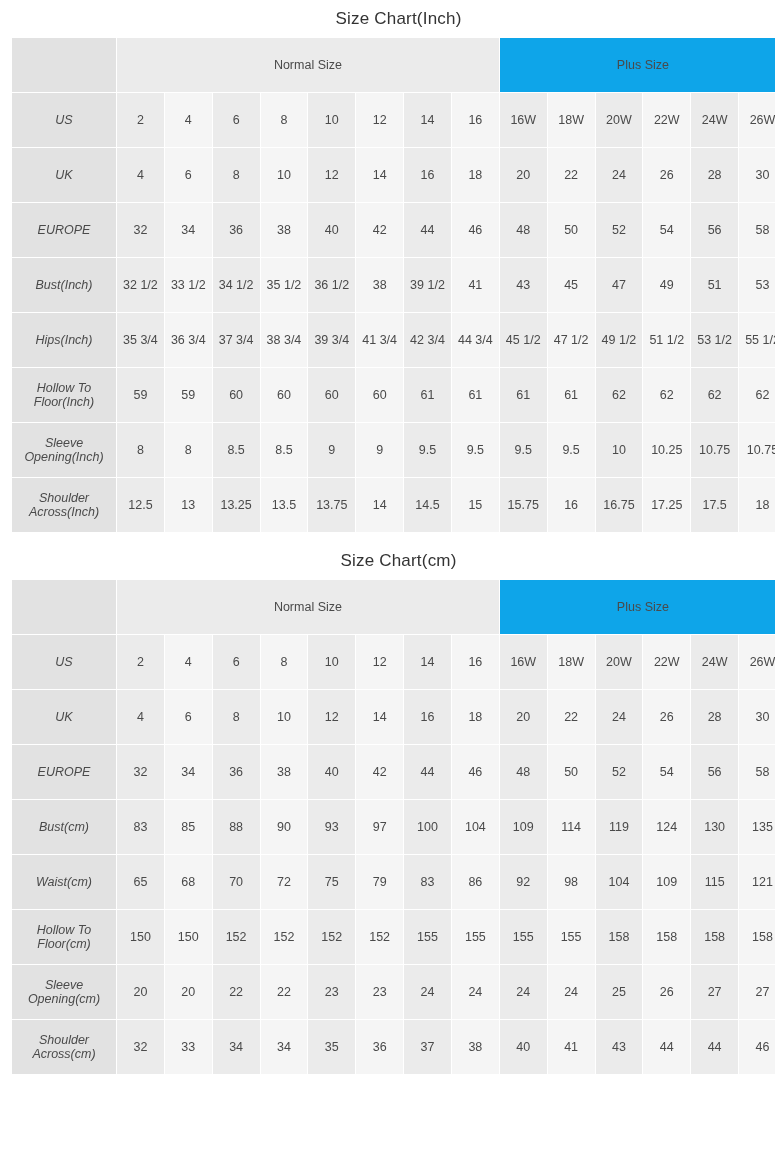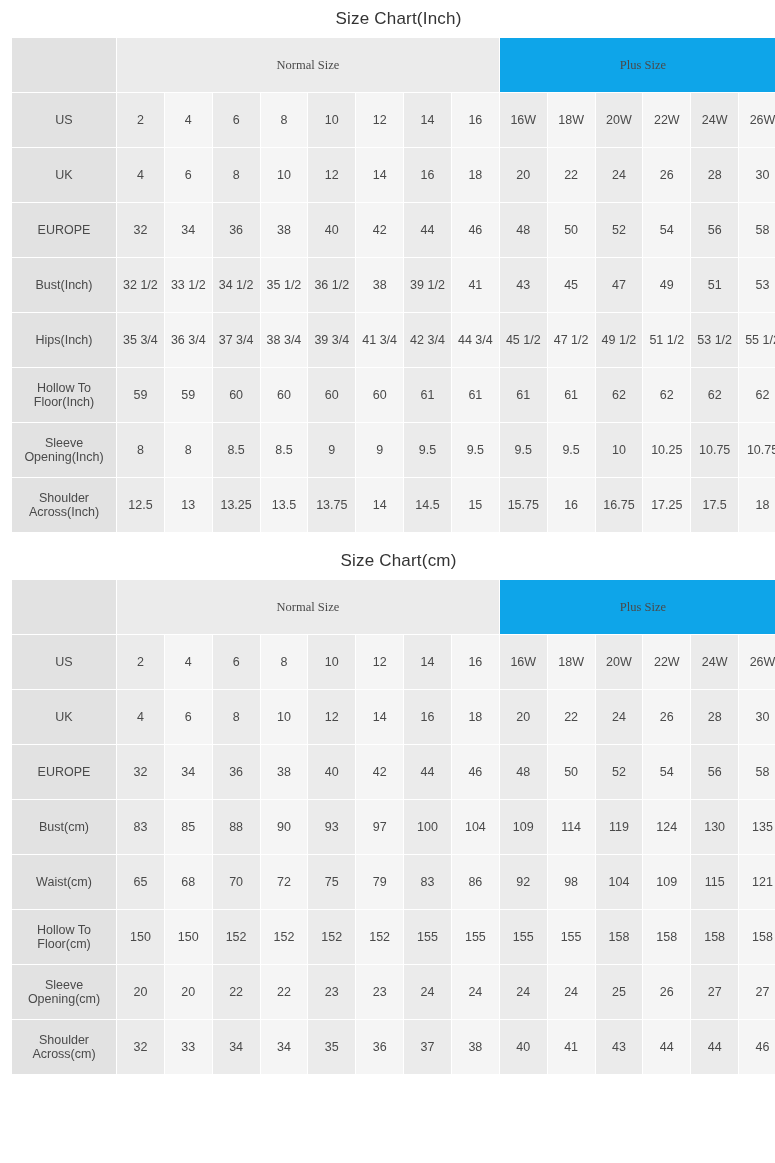--- a/index.html
+++ b/index.html
@@ -40,35 +40,36 @@
     line-height: 1.15;
     word-wrap: break-word;
   }
   
   .cell-a { background: #ebebeb; }
   .cell-b { background: #f5f5f5; }
   .hdr-label {
     background: #e2e2e2;
     font-size: 12.5px;
     color: #444444;
+    font-style: italic;
   }
   .group-normal {
     background: #ebebeb;
     font-size: 13px;
     color: #444444;
   }
   .group-plus {
     background: #0ea5e9;
     font-size: 13px;
     color: #444444;
   }
   .corner {
     background: #e2e2e2;
   }
-  .row-h-group td { height: 54px; font-family: Liberation Serif, serif; }
+  .row-h-group td { height: 54px; }
   .row-h-std td { height: 54px; }
   .spacer {
     height: 9px;
     background: #ffffff;
   }
 </style>
 </head>
 <body>
 
 <div id="root">

